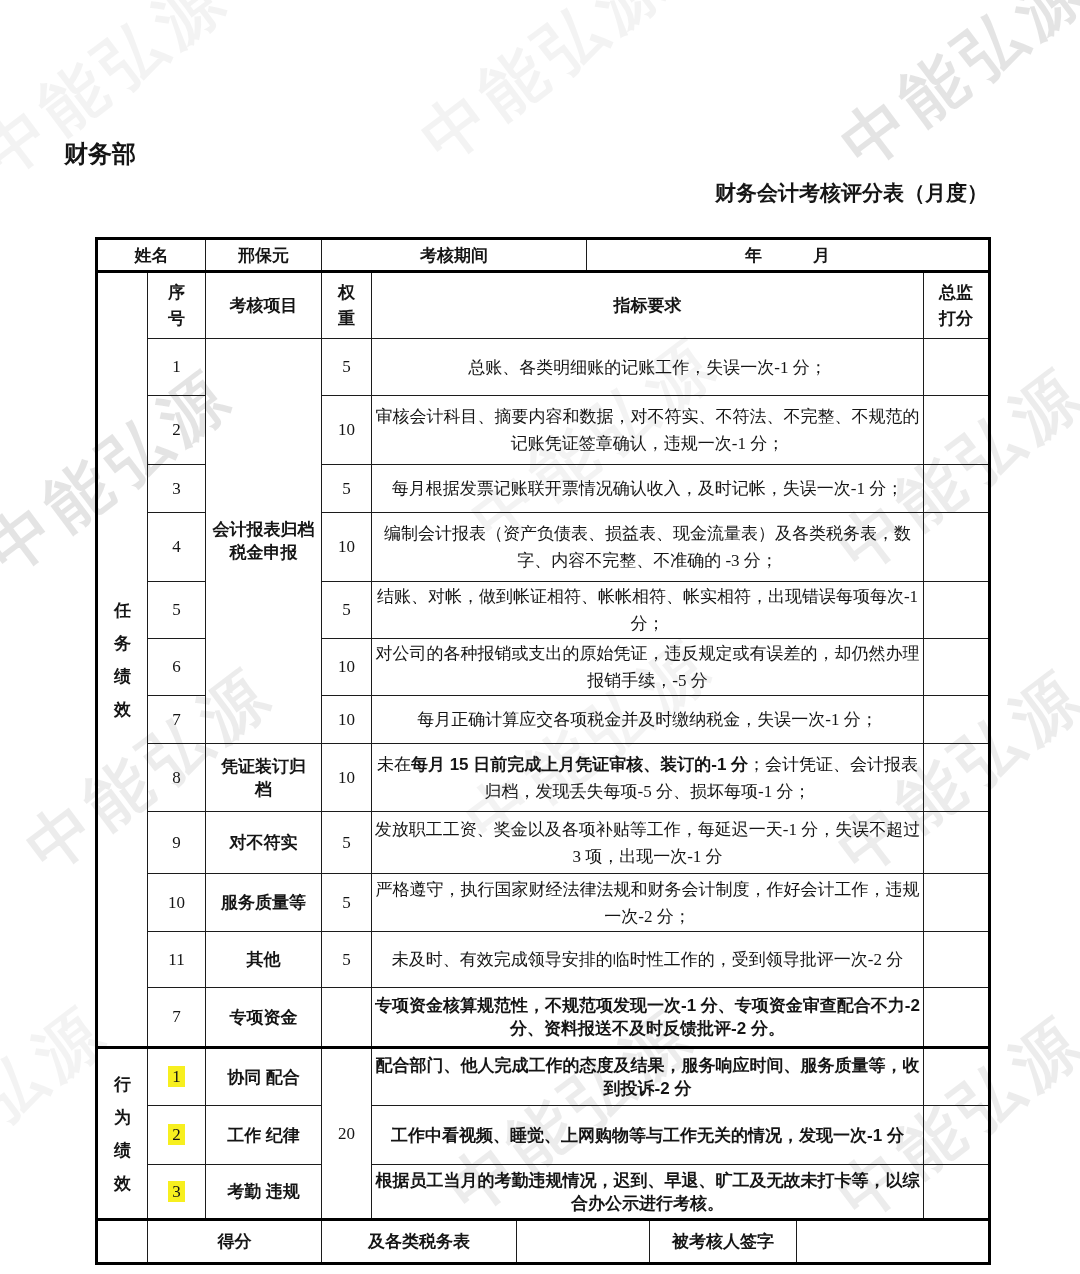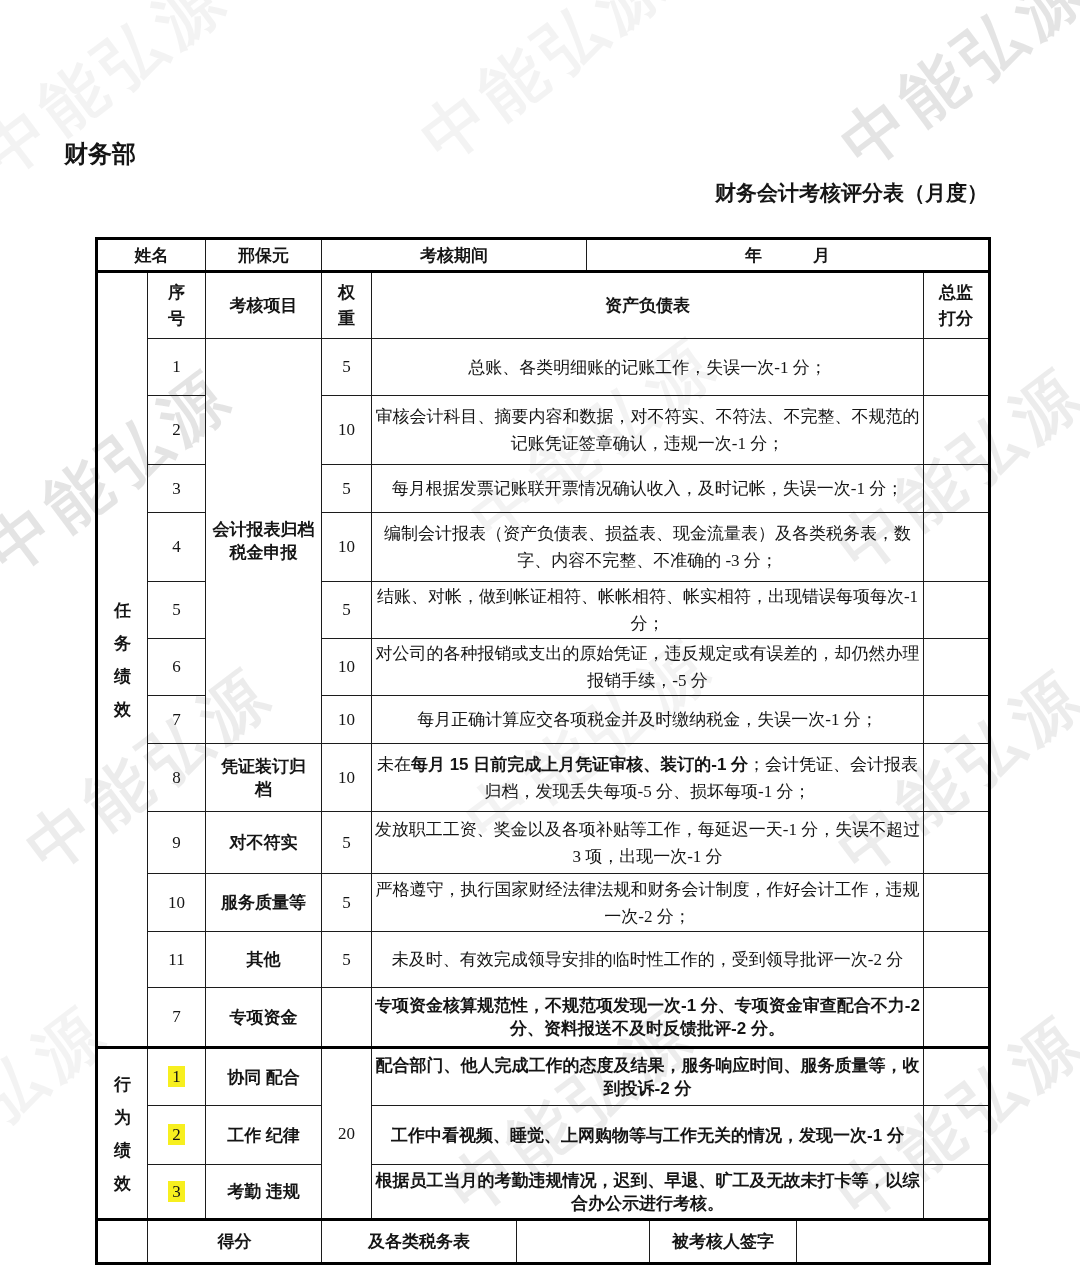--- a/index.html
+++ b/index.html
@@ -118,21 +118,21 @@
   <tr style="height:67px" class="thick-top">
     <td rowspan="13" class="v-label">任
 务
 绩
 效</td>
     <td class="hdr pre">序
 号</td>
     <td class="hdr">考核项目</td>
     <td class="hdr pre">权
 重</td>
-    <td colspan="5" class="hdr">资产负债表</td>
+    <td colspan="5" class="hdr">指标要求</td>
     <td class="hdr pre">总监
 打分</td>
   </tr>
 
   <tr style="height:57px">
     <td class="num">1</td>
     <td rowspan="7" class="proj proj-left">会计报表归档
 税金申报</td>
     <td class="num">5</td>
     <td colspan="5" class="req">总账、各类明细账的记账工作，失误一次-1 分；</td>

